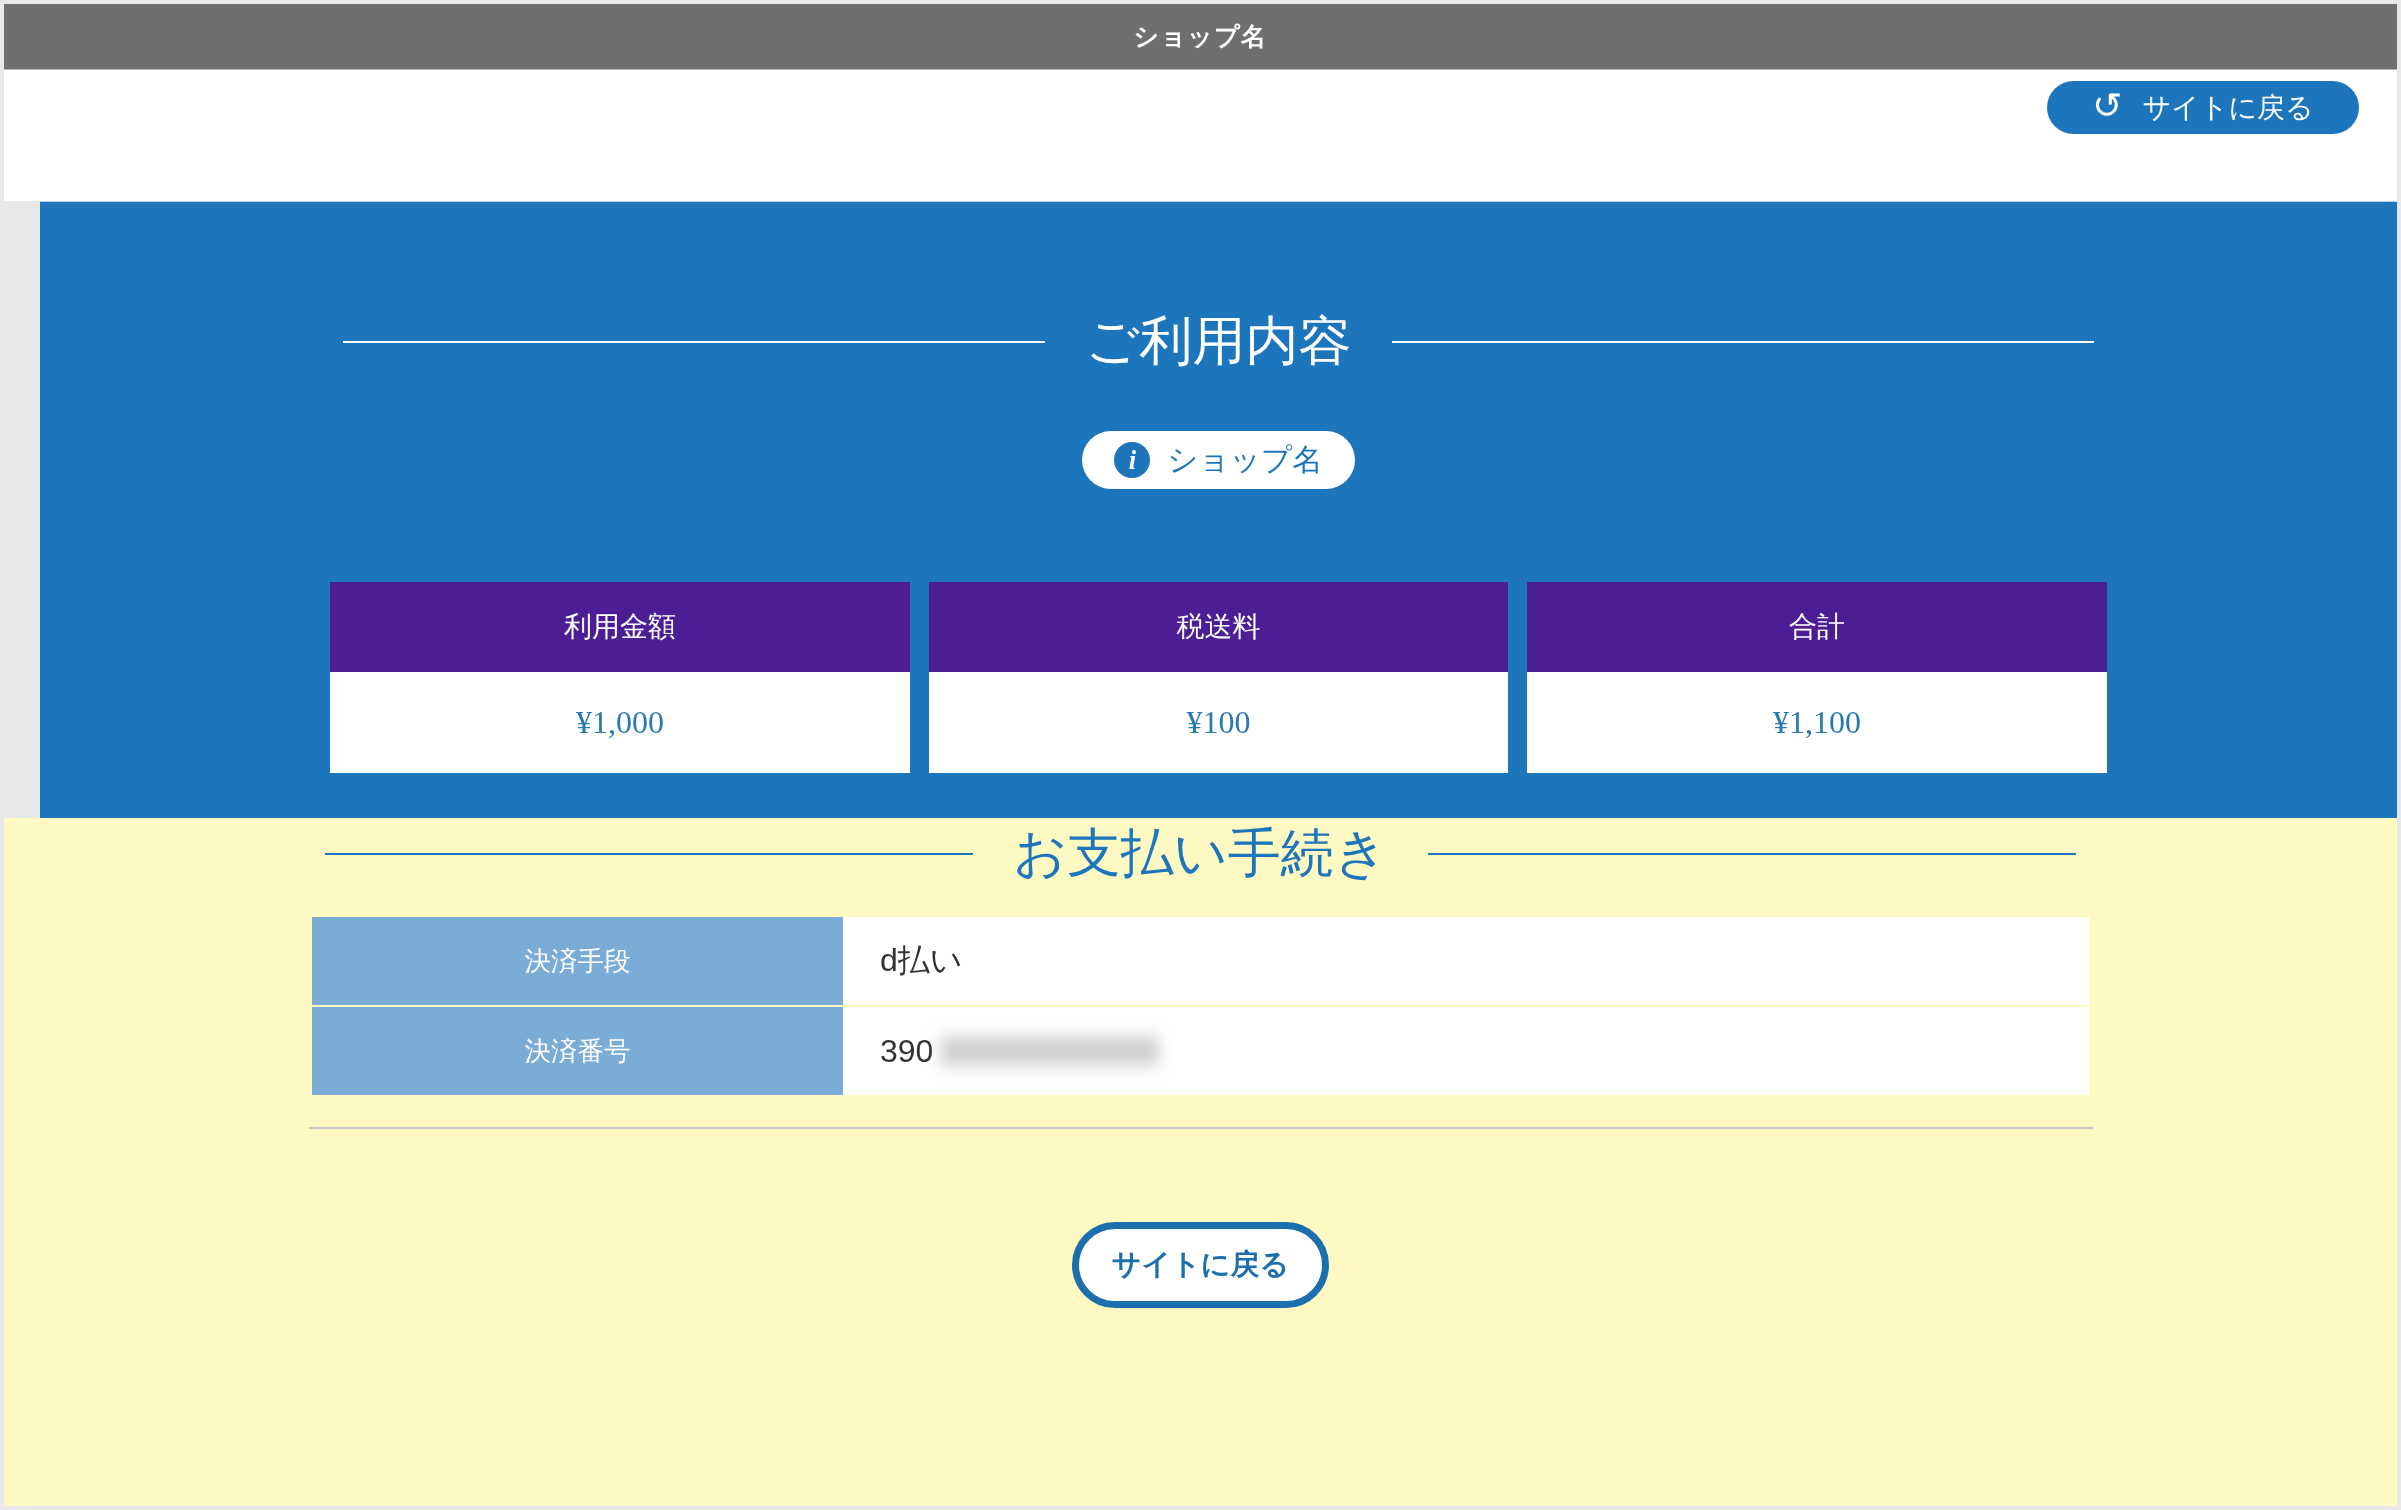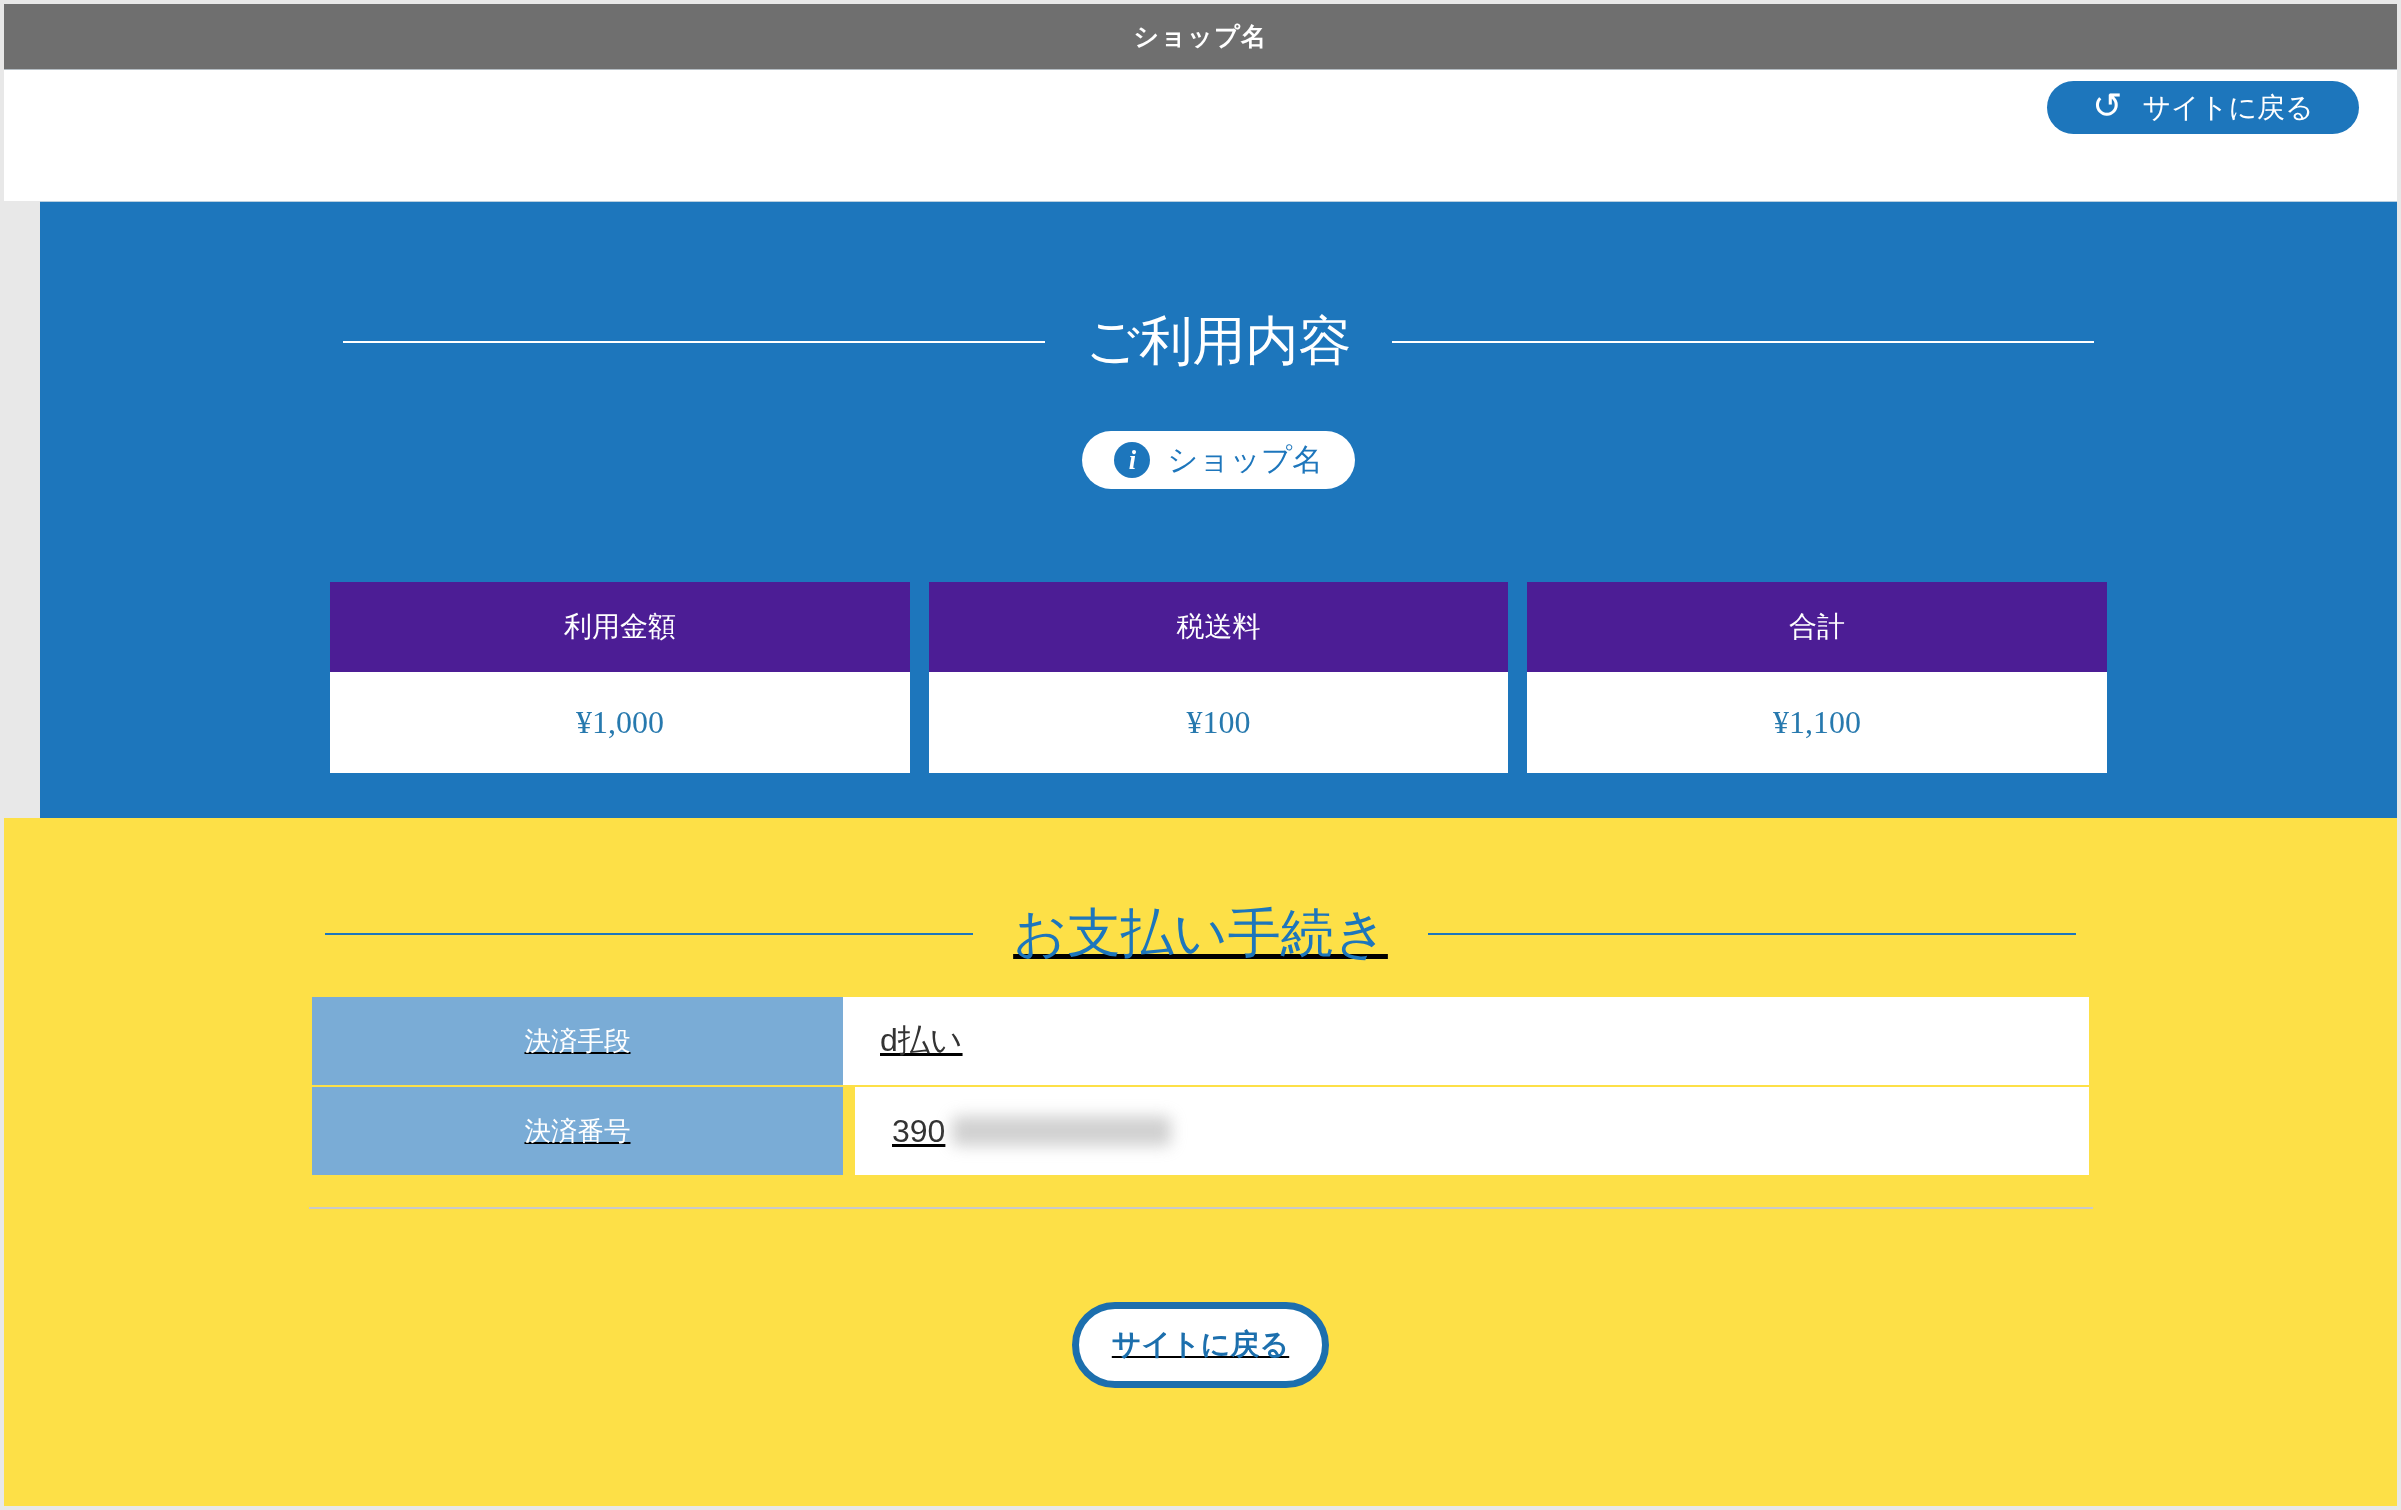--- a/index.html
+++ b/index.html
@@ -73,35 +73,33 @@
     display:flex; align-items:center; justify-content:center;
   }
   .amount-col .col-val {
     height:101px; background:#ffffff; color:#2779ae; font-size:32px;
     display:flex; align-items:center; justify-content:center;
     font-family:Liberation Serif, serif;
   }
 
   
   .light-section {
-    background:#fde047; flex:1;
-    padding-top:80px;
-    text-decoration:underline;
+    background:#fef9c3; flex:1;
   }
   .light-section .section-head { color:#1d76bc; }
   .light-section .section-head .rule { height:1.3px; }
 
   .payment-message {
     width:1777px; margin:93px auto 0;
     font-size:26.5px; font-weight:bold; color:#555555;
     padding-left:9.3px;
   }
   .pay-table { width:1777px; margin:26.5px auto 0; }
   .pay-row { display:flex; height:88px; margin-bottom:2.7px; }
-  .pay-row:last-child { margin-bottom:8px;gap:12px; }
+  .pay-row:last-child { margin-bottom:8px; }
   .pay-row .pay-label {
     width:531px; background:#7aacd6; color:#ffffff; font-size:26.5px;
     display:flex; align-items:center; justify-content:center;
   }
   .pay-row .pay-value {
     flex:1; background:#ffffff; color:#333333; font-size:32px;
     display:flex; align-items:center; padding-left:37px;
   }
   .redacted {
     display:inline-block; width:219px; height:30.5px; margin-left:6.6px;

